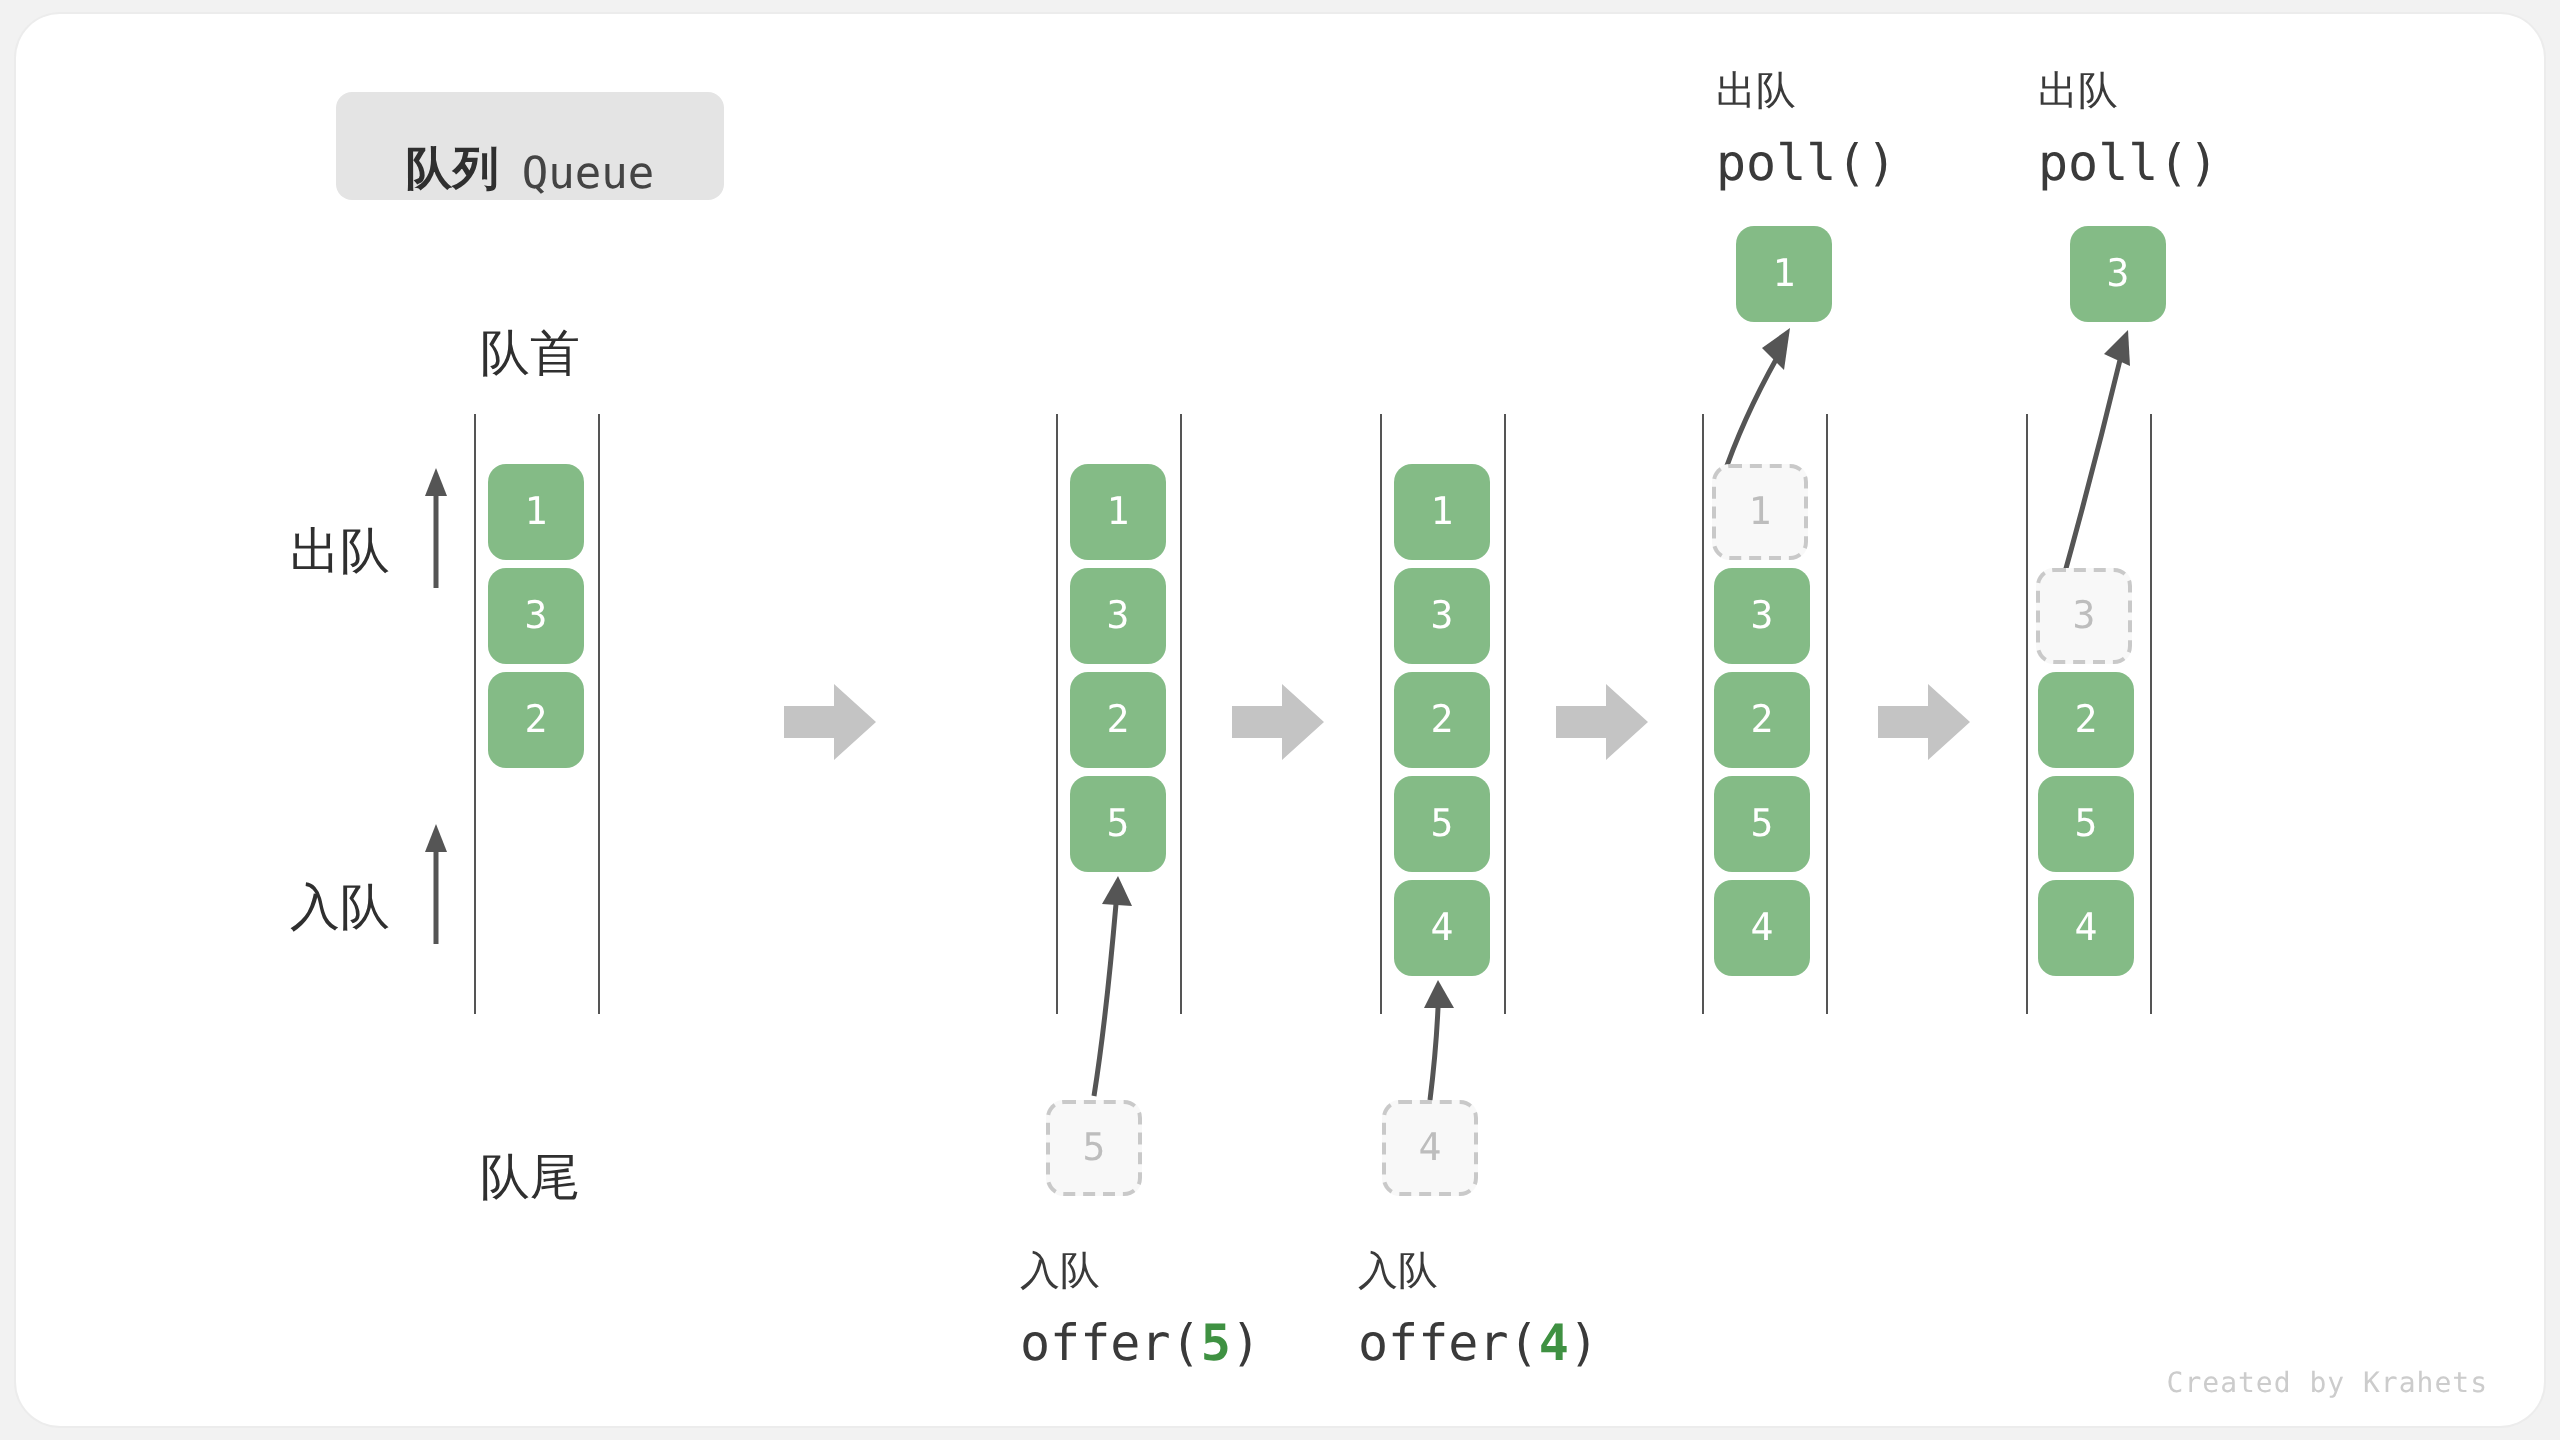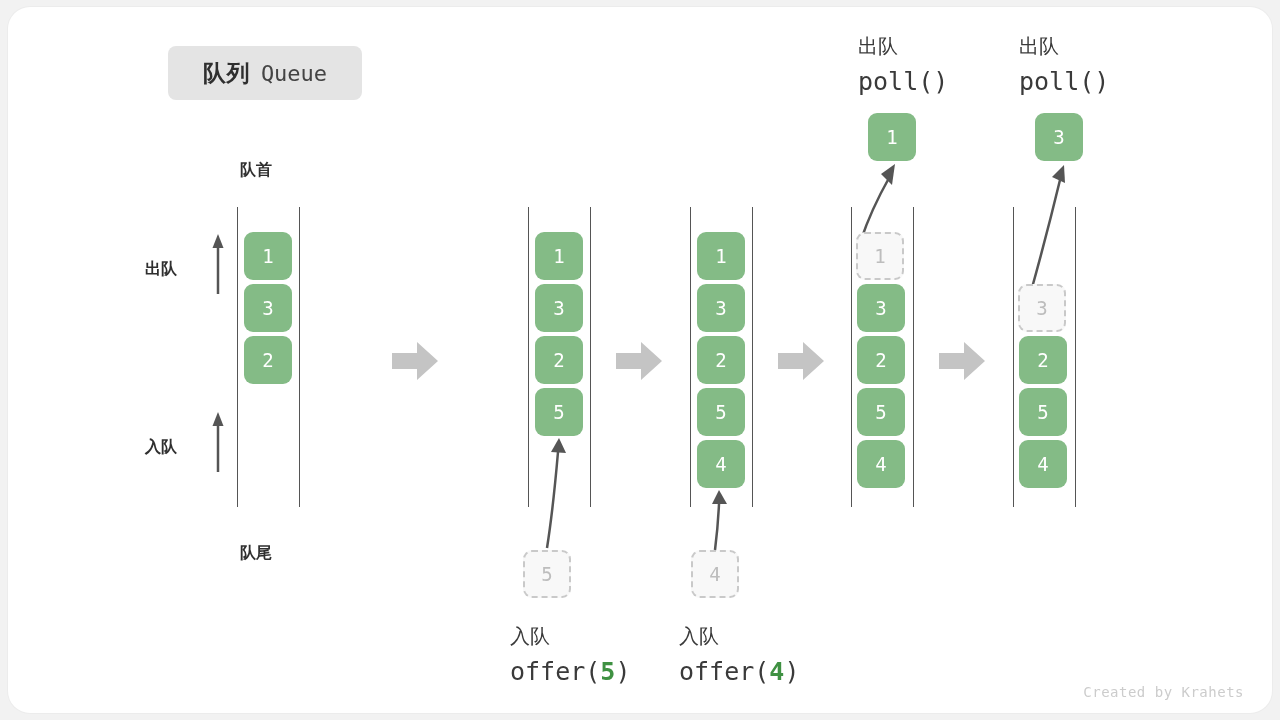--- a/index.html
+++ b/index.html
@@ -28,40 +28,40 @@
   
   #title-badge {
     position: absolute;
     left: 168px;
     top: 46px;
     width: 194px;
     height: 54px;
     background: #e4e4e4;
     border-radius: 8px;
     display: flex;
-    align-items: center;
+    align-items: flex-end;
     justify-content: center;
     gap: 11px;
   }
   #title-badge .cn {
     font-size: 23px;
     font-weight: bold;
     color: #2f2f2f;
     letter-spacing: 0.5px;
   }
   #title-badge .en {
     font-family: "DejaVu Sans Mono", monospace;
     font-size: 22px;
     color: #444444;
   }
   
   .cn-label {
     position: absolute;
-    font-size: 16px;
-    font-weight: bold;
+    font-size: 25px;
+    font-weight: normal;
     color: #2f2f2f;
     white-space: nowrap;
   }
   .op-label {
     position: absolute;
     white-space: nowrap;
     line-height: 36px;
     text-align: left;
   }
   .op-label .cn {
@@ -131,21 +131,21 @@
 
 <div id="root">
   <div id="card"></div>
 
   <div id="title-badge">
     <span class="cn">队列</span>
     <span class="en">Queue</span>
   </div>
 
   <div class="cn-label" style="left:240px; top:160px;">队首</div>
-  <div class="cn-label" style="left:240px; top:543px;">队尾</div>
+  <div class="cn-label" style="left:240px; top:572px;">队尾</div>
 
   <div class="cn-label" style="left:145px; top:259px;">出队</div>
   <div class="cn-label" style="left:145px; top:437px;">入队</div>
 
   <svg class="legend-arrow" style="left:206px; top:232px;" width="24" height="62">
     <line x1="12" y1="62" x2="12" y2="14" stroke="#555555" stroke-width="2.5"></line>
     <polygon points="12,2 6.5,16 17.5,16" fill="#555555"></polygon>
   </svg>
   <svg class="legend-arrow" style="left:206px; top:410px;" width="24" height="62">
     <line x1="12" y1="62" x2="12" y2="14" stroke="#555555" stroke-width="2.5"></line>

